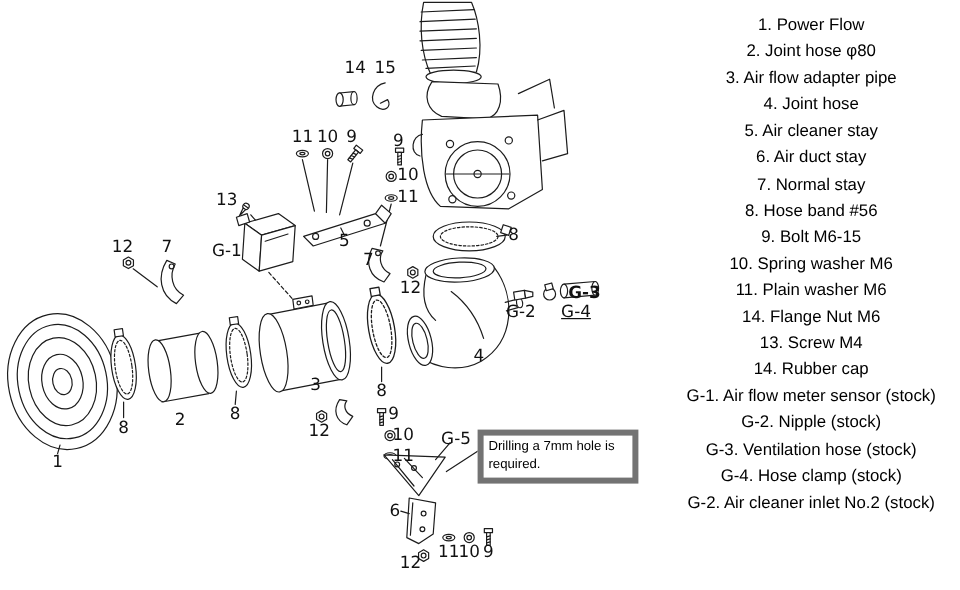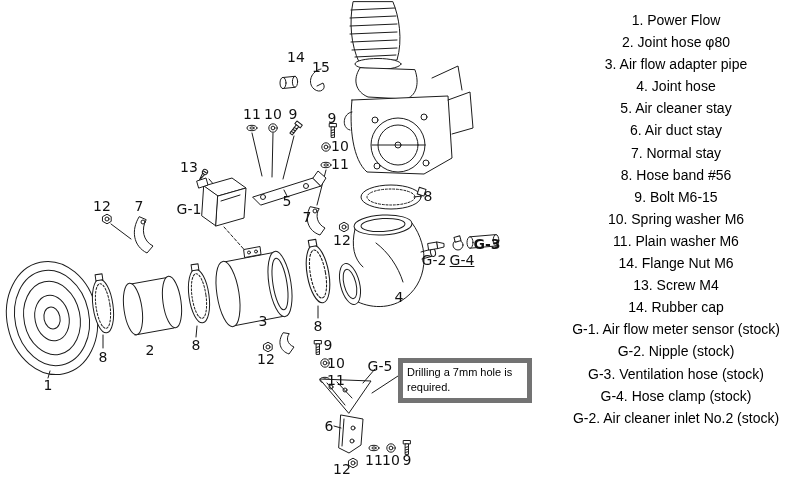--- a/index.html
+++ b/index.html
@@ -228,37 +228,37 @@
       <use href="#hw-nut" x="353" y="463"></use>
       <use href="#hw-plain-washer" x="374" y="448"></use>
       <use href="#hw-spring-washer" x="391" y="448"></use>
       <g transform="translate(407,448)">
           <use href="#hw-bolt"></use>
         </g>
     </svg>
 
     <div id="labels" class="labels">
         <span class="lbl" style="left: 296px; top: 57px;">14</span>
-        <span class="lbl" style="left: 321px; top: 67px;">15</span>
+        <span class="lbl" style="left: 321px; top: 57px;">15</span>
         <span class="lbl" style="left: 252px; top: 114px;">11</span>
         <span class="lbl" style="left: 273px; top: 114px;">10</span>
         <span class="lbl" style="left: 293px; top: 114px;">9</span>
         <span class="lbl" style="left: 332px; top: 118px;">9</span>
         <span class="lbl" style="left: 340px; top: 146px;">10</span>
         <span class="lbl" style="left: 340px; top: 164px;">11</span>
         <span class="lbl" style="left: 189px; top: 167px;">13</span>
         <span class="lbl" style="left: 189px; top: 209px;">G-1</span>
         <span class="lbl" style="left: 102px; top: 206px;">12</span>
         <span class="lbl" style="left: 139px; top: 206px;">7</span>
         <span class="lbl" style="left: 287px; top: 201px;">5</span>
         <span class="lbl" style="left: 307px; top: 217px;">7</span>
         <span class="lbl" style="left: 428px; top: 196px;">8</span>
         <span class="lbl" style="left: 342px; top: 240px;">12</span>
         <span class="lbl" style="left: 434px; top: 260px;">G-2</span>
-        <span class="lbl" style="left: 462px; top: 260px; text-decoration: underline;">G-4</span>
+        <span class="lbl" style="left: 480px; top: 260px; text-decoration: underline;">G-4</span>
         <span class="lbl" style="left: 487px; top: 244px; font-weight: bold;">G-3</span>
         <span class="lbl" style="left: 399px; top: 297px;">4</span>
         <span class="lbl" style="left: 318px; top: 326px;">8</span>
         <span class="lbl" style="left: 263px; top: 321px;">3</span>
         <span class="lbl" style="left: 150px; top: 350px;">2</span>
         <span class="lbl" style="left: 103px; top: 357px;">8</span>
         <span class="lbl" style="left: 196px; top: 345px;">8</span>
         <span class="lbl" style="left: 48px; top: 385px;">1</span>
         <span class="lbl" style="left: 266px; top: 359px;">12</span>
         <span class="lbl" style="left: 328px; top: 345px;">9</span>

